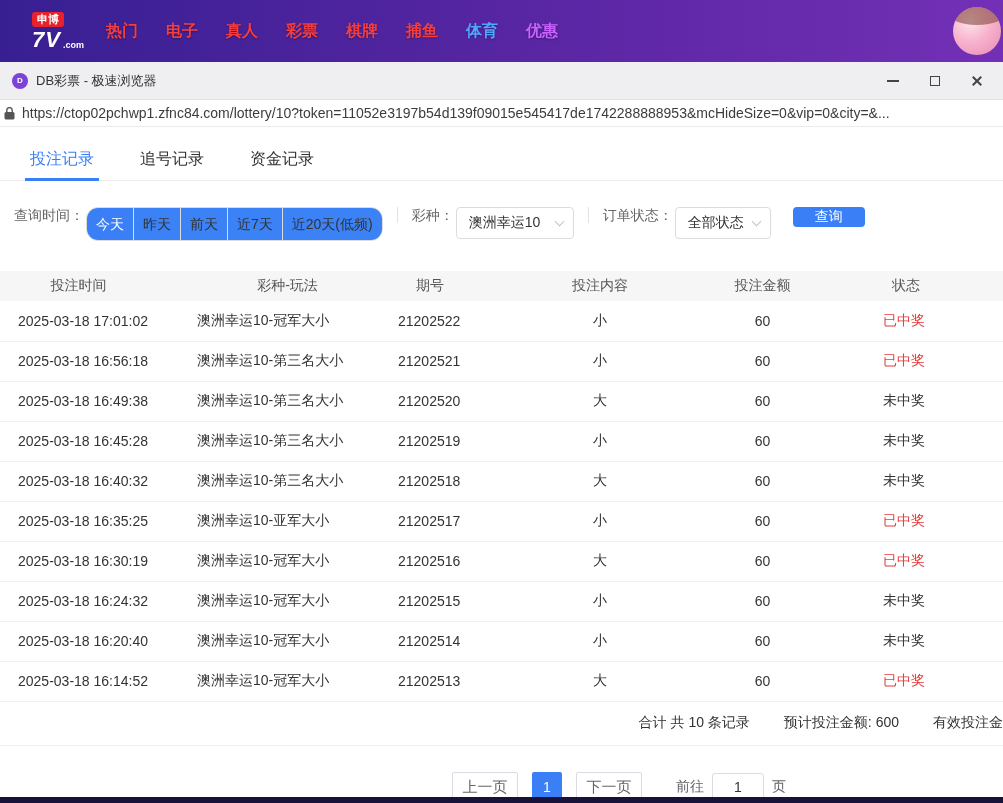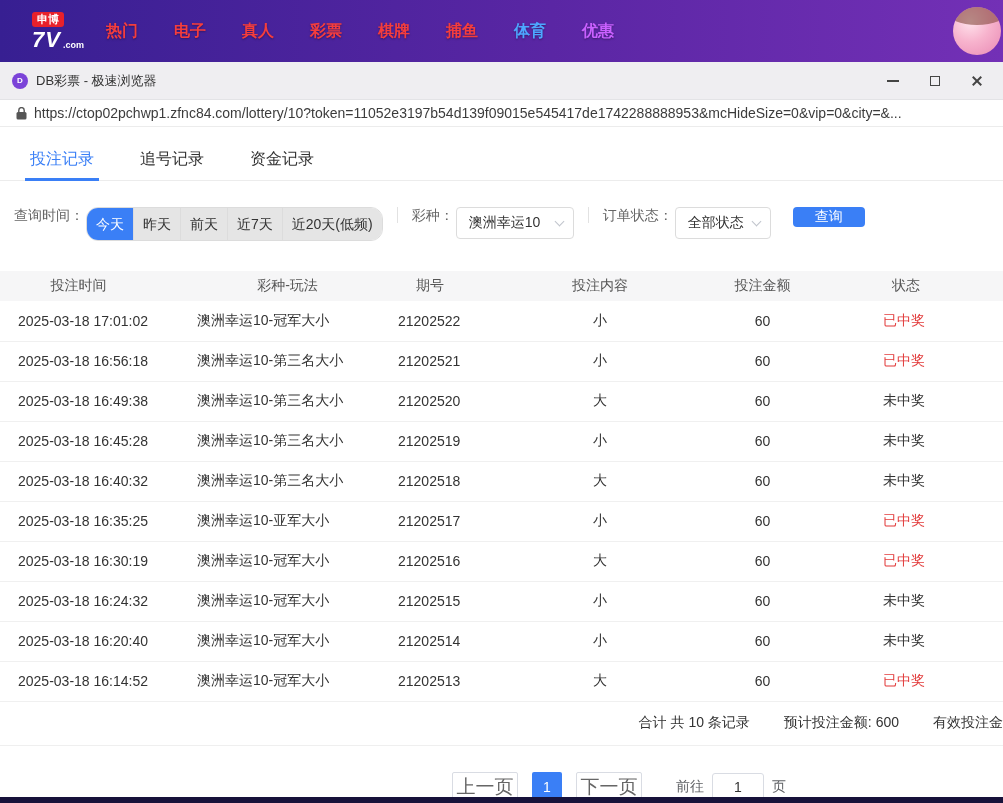--- a/index.html
+++ b/index.html
@@ -10,21 +10,21 @@
     font-family:"Liberation Sans","DejaVu Sans",sans-serif;
   }
   
   .topbar{height:62px;background:linear-gradient(90deg,#371f92 0%,#5a26a4 55%,#7330b6 100%);
     display:flex;align-items:center;position:relative;}
   .logo{margin-left:32px;display:flex;flex-direction:column;align-items:flex-start;line-height:1;cursor:pointer;}
   .logo-badge{background:#e8212b;color:#fff;font-size:11px;font-weight:700;padding:2px 5px;border-radius:3px;}
   .logo-brand{display:flex;align-items:flex-end;margin-top:2px;}
   .logo-7v{color:#fff;font-size:22px;font-weight:800;font-style:italic;letter-spacing:1px;}
   .logo-suffix{color:#fff;font-size:9px;font-weight:700;margin-left:2px;margin-bottom:1px;}
-  .nav-items{display:flex;gap:36px;margin-left:22px;}
+  .nav-items{display:flex;gap:28px;margin-left:22px;}
   .nav-item{font-size:16px;font-weight:700;text-shadow:0 1px 2px rgba(0,0,0,.35);cursor:pointer;}
   .avatar{position:absolute;right:2px;top:7px;width:48px;height:48px;border-radius:50%;
     background:radial-gradient(circle at 35% 30%,#ffe3ec 0%,#f7b3cd 45%,#e989b4 100%);
     overflow:hidden;cursor:pointer;}
   .avatar::before{content:'';position:absolute;top:-8px;left:-6px;width:60px;height:26px;
     border-radius:50%;background:rgba(122,62,48,.55);}
   
   .titlebar{height:38px;background:#efeef1;display:flex;align-items:center;padding:0 12px;
     border-bottom:1px solid #e3e3e6;}
   .win-icon{width:16px;height:16px;border-radius:50%;background:#7b43d8;color:#fff;font-size:8px;
@@ -32,34 +32,34 @@
   .win-title{margin-left:8px;font-size:13px;color:#333;}
   .win-controls{margin-left:auto;display:flex;align-items:center;gap:26px;padding-right:6px;}
   .ctrl{width:16px;height:16px;display:flex;align-items:center;justify-content:center;cursor:pointer;}
   .glyph-min{width:12px;height:2px;background:#444;}
   .glyph-max{width:10px;height:10px;border:1.5px solid #444;}
   .glyph-close{position:relative;width:12px;height:12px;}
   .glyph-close::before,.glyph-close::after{content:'';position:absolute;left:5px;top:0;width:2px;height:12px;background:#444;}
   .glyph-close::before{transform:rotate(45deg);}
   .glyph-close::after{transform:rotate(-45deg);}
   
-  .addressbar{height:27px;background:#fff;display:flex;align-items:center;padding:0 16px;
+  .addressbar{height:27px;background:#fff;display:flex;align-items:center;padding:0 4px;
     border-bottom:1px solid #ececec;cursor:text;}
   .lock{flex:0 0 auto;}
   .url{margin-left:7px;font-size:14px;color:#3c3c3c;white-space:nowrap;overflow:hidden;width:975px;}
   
   .tabs{display:flex;gap:46px;padding-left:30px;margin-top:12px;border-bottom:1px solid #ececec;height:42px;}
   .tab{font-size:16px;color:#333;line-height:40px;cursor:pointer;position:relative;}
   .tab.active{color:var(--accent);}
   .tab.active::after{content:'';position:absolute;left:-5px;right:-5px;bottom:-1px;height:3px;background:var(--accent);}
   
   .filters{display:flex;align-items:flex-start;margin:26px 0 0 14px;font-size:14px;color:#666;}
   .filter-label{margin-right:2px;}
   .time-group{display:flex;border:1px solid #dcdcdc;border-radius:12px;overflow:hidden;}
-  .time-opt{font-family:inherit;font-size:14px;color:#333;background:#e5e5e5;border:none;
+  .time-opt{font-family:inherit;font-size:14px;color:#333;background:#3b82f6;border:none;
     border-left:1px solid #dcdcdc;padding:0 9px;height:32px;line-height:32px;cursor:pointer;}
   .time-opt:first-child{border-left:none;}
   .time-opt.active{background:var(--accent);color:#fff;}
   .vdiv{width:1px;height:16px;background:#e2e2e2;margin:0 14px;}
   .dropdown{display:flex;align-items:center;justify-content:space-between;border:1px solid #dcdcdc;
     border-radius:4px;height:32px;padding:0 10px 0 12px;cursor:pointer;color:#333;background:#fff;}
   .dd-lottery{width:118px;}
   .dd-status{width:96px;}
   .chevron{width:7px;height:7px;border-right:1.5px solid #c0c4cc;border-bottom:1.5px solid #c0c4cc;
     transform:rotate(45deg);margin-left:8px;margin-top:-3px;flex:0 0 auto;}
@@ -78,21 +78,21 @@
   .bet-table td.c3,.bet-table td.c4,.bet-table td.c5{text-align:center;}
   .bet-table td.c5{padding-right:20px;}
   .bet-table td.c5.won{color:var(--win);}
   .bet-table td.c5.lost{color:#333;}
   
   .summary{display:flex;justify-content:flex-end;align-items:center;gap:34px;height:44px;
     border-bottom:1px solid #efefef;font-size:14px;color:#333;white-space:nowrap;overflow:hidden;}
   
   .pagination{display:flex;align-items:center;margin-top:26px;padding-left:452px;font-size:14px;color:#606266;}
   .pg-btn{width:66px;height:30px;line-height:28px;border:1px solid #d9dce3;background:#fff;
-    color:#666;border-radius:2px;font-size:19px;font-family:inherit;cursor:pointer;}
+    color:#666;border-radius:2px;font-size:15px;font-family:inherit;cursor:pointer;}
   .pg-cur{width:30px;height:30px;line-height:30px;text-align:center;background:var(--accent);color:#fff;
     border-radius:2px;margin:0 14px;cursor:pointer;}
   .goto-label{margin-left:34px;}
   .goto-input{width:52px;height:28px;margin:0 8px;border:1px solid #d9dce3;border-radius:3px;
     text-align:center;font-size:14px;color:#333;font-family:inherit;}
   
   .bottom-strip{position:absolute;left:0;bottom:0;width:100%;height:6px;background:#17123a;z-index:9;}
 </style>
 </head>
 <body>

